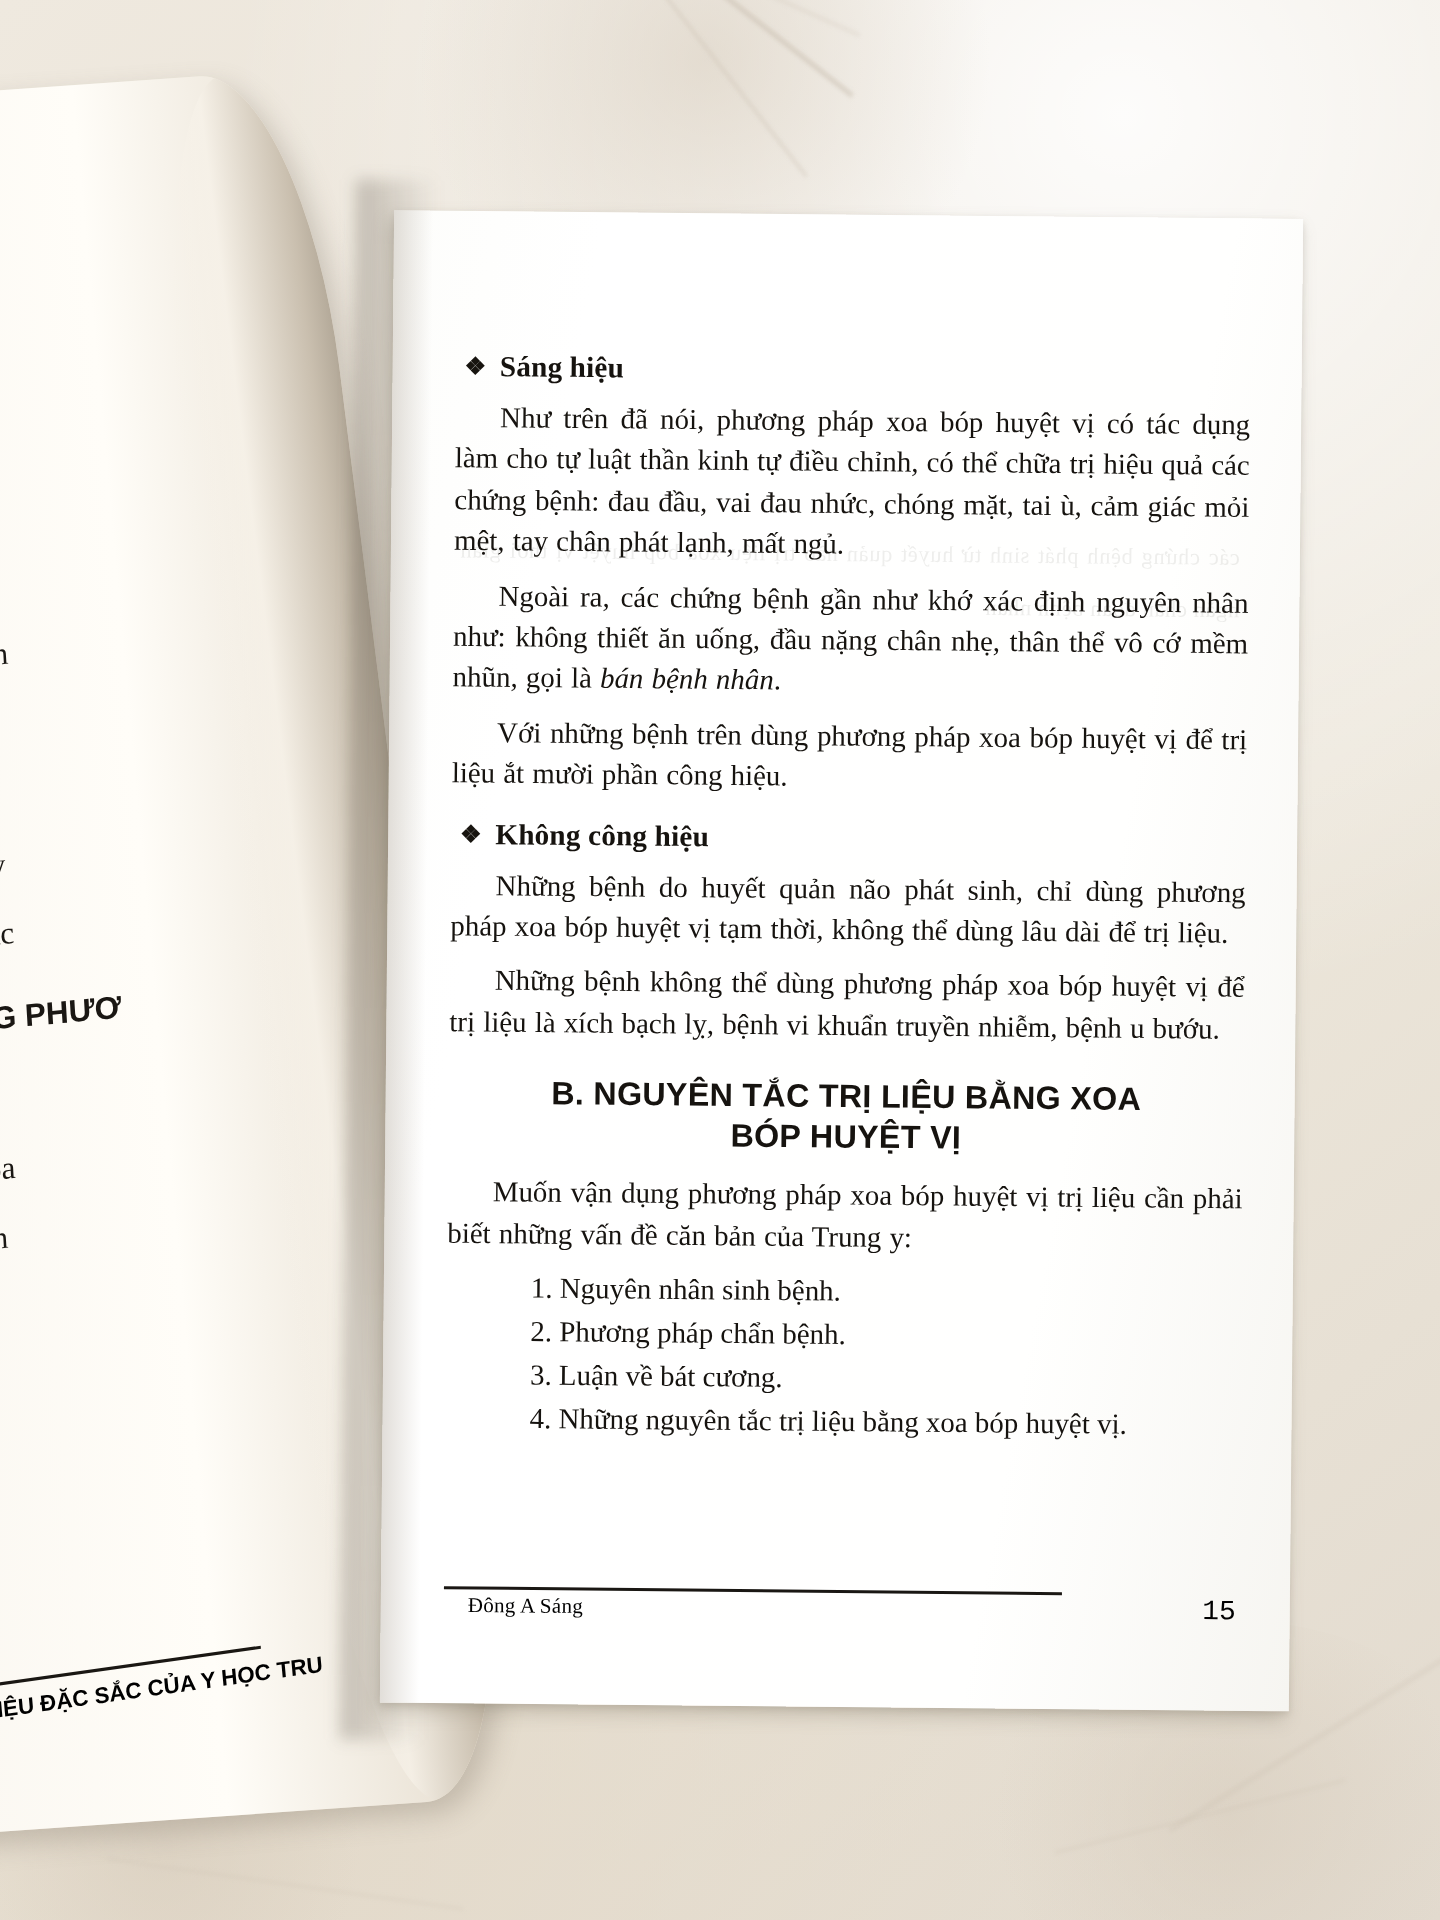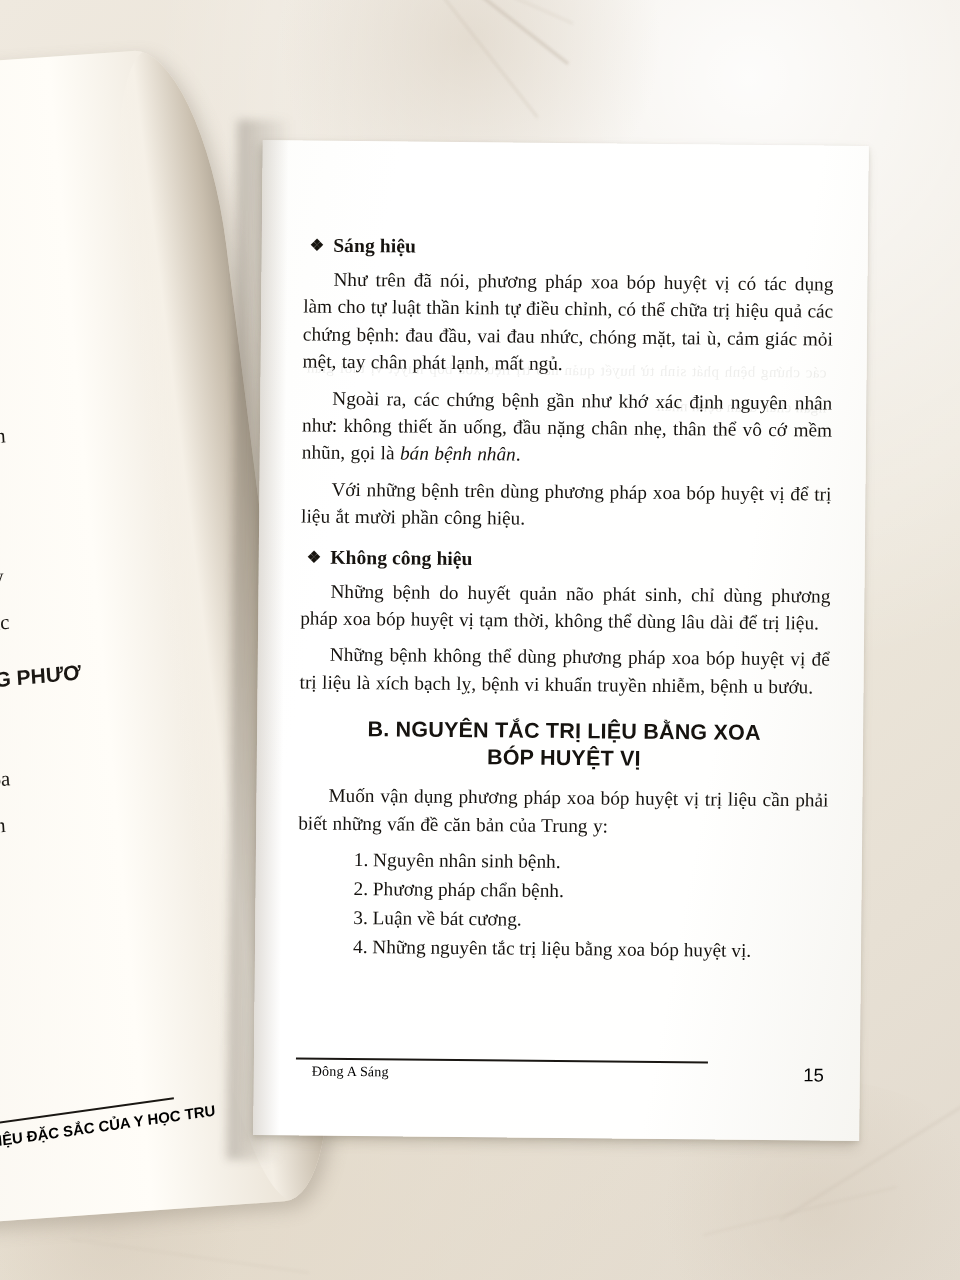--- a/index.html
+++ b/index.html
@@ -110,21 +110,21 @@
   .footer .rule {
     position:absolute; left: 0; top: 0; width: 412px; height: 2px;
     background: #1a1713;
   }
   .footer .author {
     position: absolute; left: 16px; top: 6px;
     font-size: 14px; letter-spacing: .2px;
   }
   .footer .pageno {
     position: absolute; right: 2px; top: 2px;
-    font-family: Liberation Sans, sans-serif;
+    font-family: Liberation Mono, monospace;
     font-size: 18.5px;
   }
 
   
   .ghost {
     position:absolute; left: 46px; right: 40px; top: 210px;
     font-size: 15px; line-height: 2.32;
     color: rgba(60,55,48,0.085);
     transform: scaleX(-1);
     text-align: justify;

